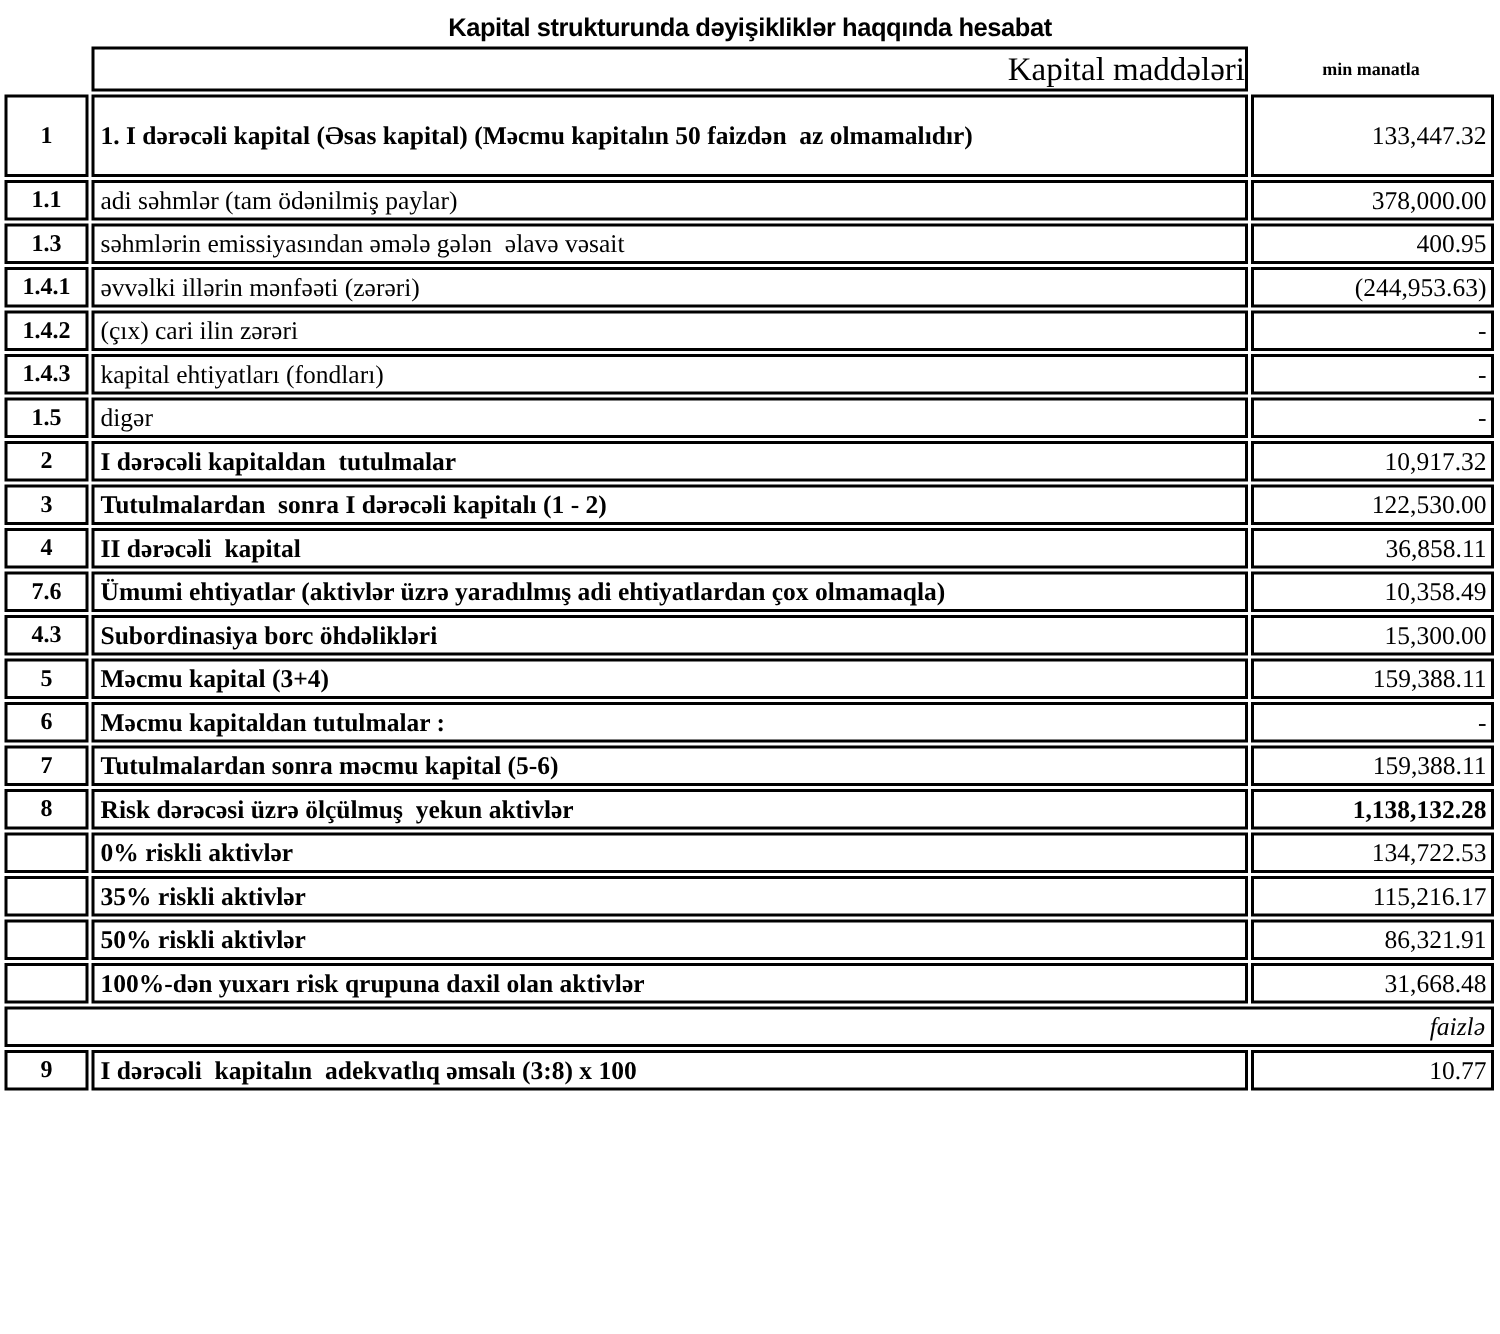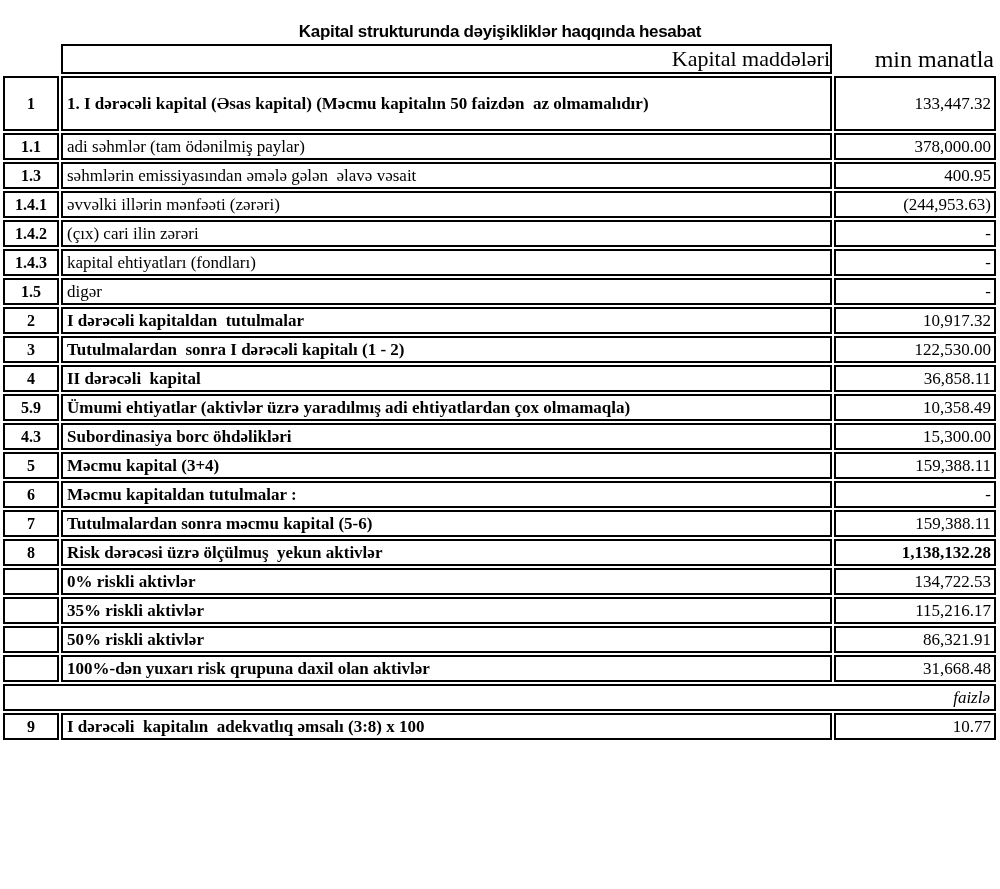--- a/index.html
+++ b/index.html
@@ -9,21 +9,21 @@
     color: #000000;
     font-family: "Liberation Serif", serif;
     overflow: hidden;
   }
   .title {
     text-align: center;
     font-family: "Liberation Sans", sans-serif;
     font-weight: bold;
     font-size: 17px;
     letter-spacing: -0.3px;
-    padding-top: 21px;
+    padding-top: 8px;
     height: 21px;
     line-height: 21px;
   }
   table.report {
     border-collapse: separate;
     border-spacing: 2px;
     table-layout: fixed;
     width: 997px;
     margin-left: 1px;
   }
@@ -51,23 +51,23 @@
     padding-right: 3px;
     white-space: pre;
   }
   tr.tall td { height: 51px; }
   .b { font-weight: bold; }
   .hdr-items {
     text-align: right;
     font-size: 22px;
   }
   .hdr-unit {
-    text-align: right;
-    font-weight: normal;
-    font-size: 24px;
+    text-align: center;
+    font-weight: bold;
+    font-size: 12px;
     padding-right: 2px;
   }
   td.pct {
     text-align: right;
     font-style: italic;
     padding-right: 4px;
     font-size: 17px;
   }
 </style>
 </head>
@@ -146,21 +146,21 @@
   </tr>
 
   <tr>
     <td class="num">4</td>
     <td class="label b">II dərəcəli  kapital</td>
     <td class="val">36,858.11</td>
   </tr>
 
 
   <tr>
-    <td class="num">5.9</td>
+    <td class="num">7.6</td>
     <td class="label b">Ümumi ehtiyatlar (aktivlər üzrə yaradılmış adi ehtiyatlardan çox olmamaqla)</td>
     <td class="val">10,358.49</td>
   </tr>
 
   <tr>
     <td class="num">4.3</td>
     <td class="label b">Subordinasiya borc öhdəlikləri</td>
     <td class="val">15,300.00</td>
   </tr>
 

